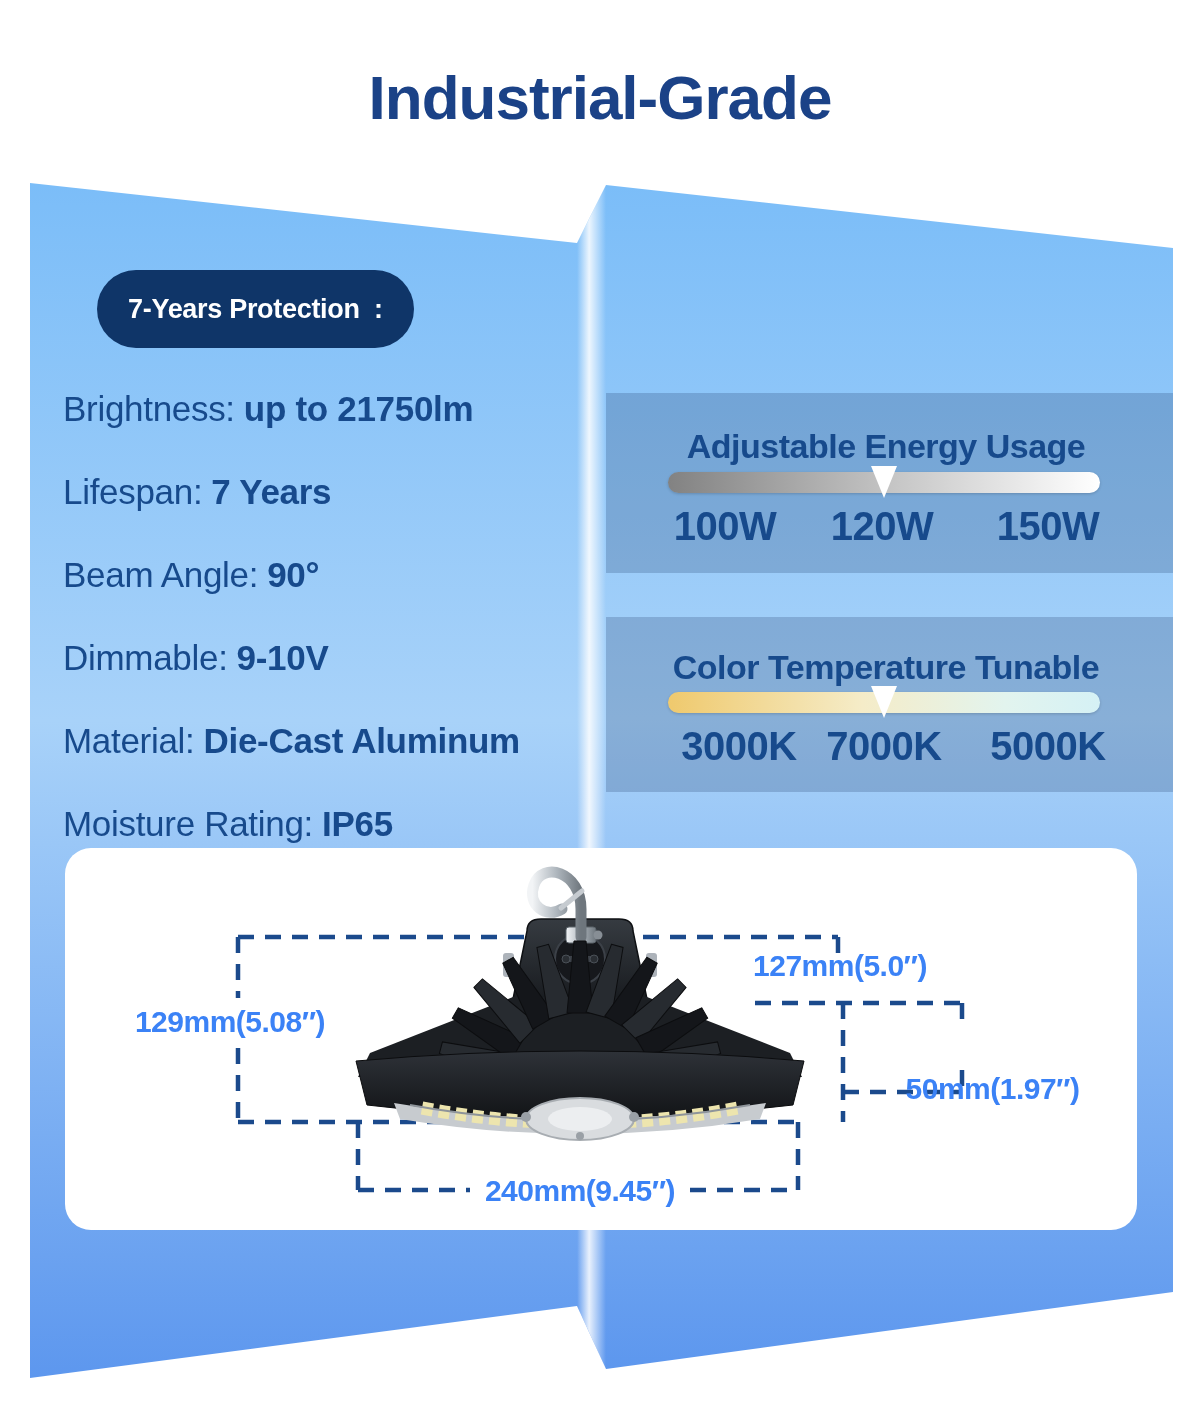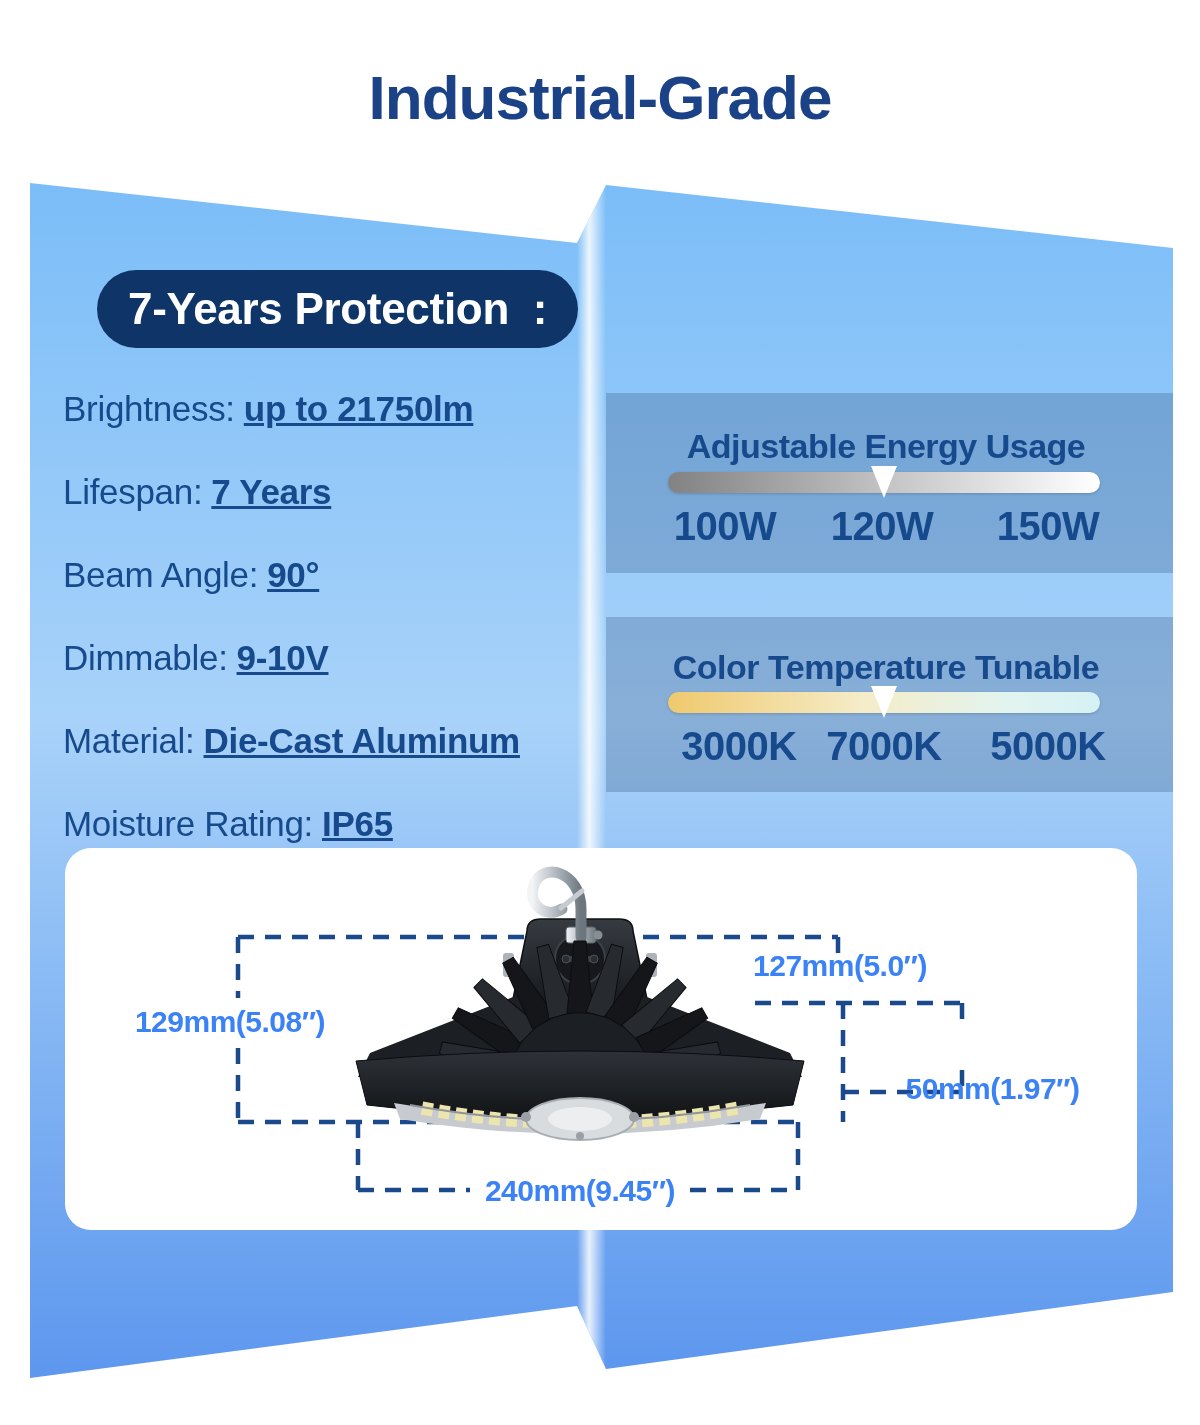--- a/index.html
+++ b/index.html
@@ -36,25 +36,25 @@
   }
   .band{left:0;width:100%;background:rgba(23,52,94,0.22);}
   .band-1{top:208px;height:180px;}
   .band-2{top:432px;height:175px;}
 
   
   .badge{
     left:97px;top:270px;height:78px;padding:0 31px;
     background:#0F3568;border-radius:39px;
     display:inline-flex;align-items:center;
-    color:#ffffff;font-size:44px;font-weight:bold;letter-spacing:-0.3px;white-space:pre;
+    color:#ffffff;font-size:27px;font-weight:bold;letter-spacing:-0.3px;white-space:pre;
   }
   .spec-list{left:63px;top:388px;display:flex;flex-direction:column;gap:41px;}
   .spec-row{font-size:35px;color:#174A8C;line-height:42px;white-space:nowrap;letter-spacing:-0.3px;}
-  .spec-row b{margin-left:9px;text-decoration:underline;}
+  .spec-row b{margin-left:9px;}
 
   
   .section-title{
     transform:translateX(-50%);
     font-size:34px;font-weight:bold;letter-spacing:-0.5px;color:#174A8C;white-space:nowrap;
   }
   .slider-bar{width:432px;height:21px;border-radius:11px;box-shadow:0 1px 3px rgba(0,0,0,.18);}
   .energy-bar{left:668px;top:472px;background:linear-gradient(90deg,#828282 0%,#C9C9C9 55%,#FFFFFF 100%);}
   .temp-bar{left:668px;top:692px;background:linear-gradient(90deg,#EFC96D 0%,#F5ECC8 45%,#E2F4EE 78%,#D5F1F5 100%);}
   .marker{width:0;height:0;border-left:13px solid transparent;border-right:13px solid transparent;border-top:32px solid #ffffff;}

